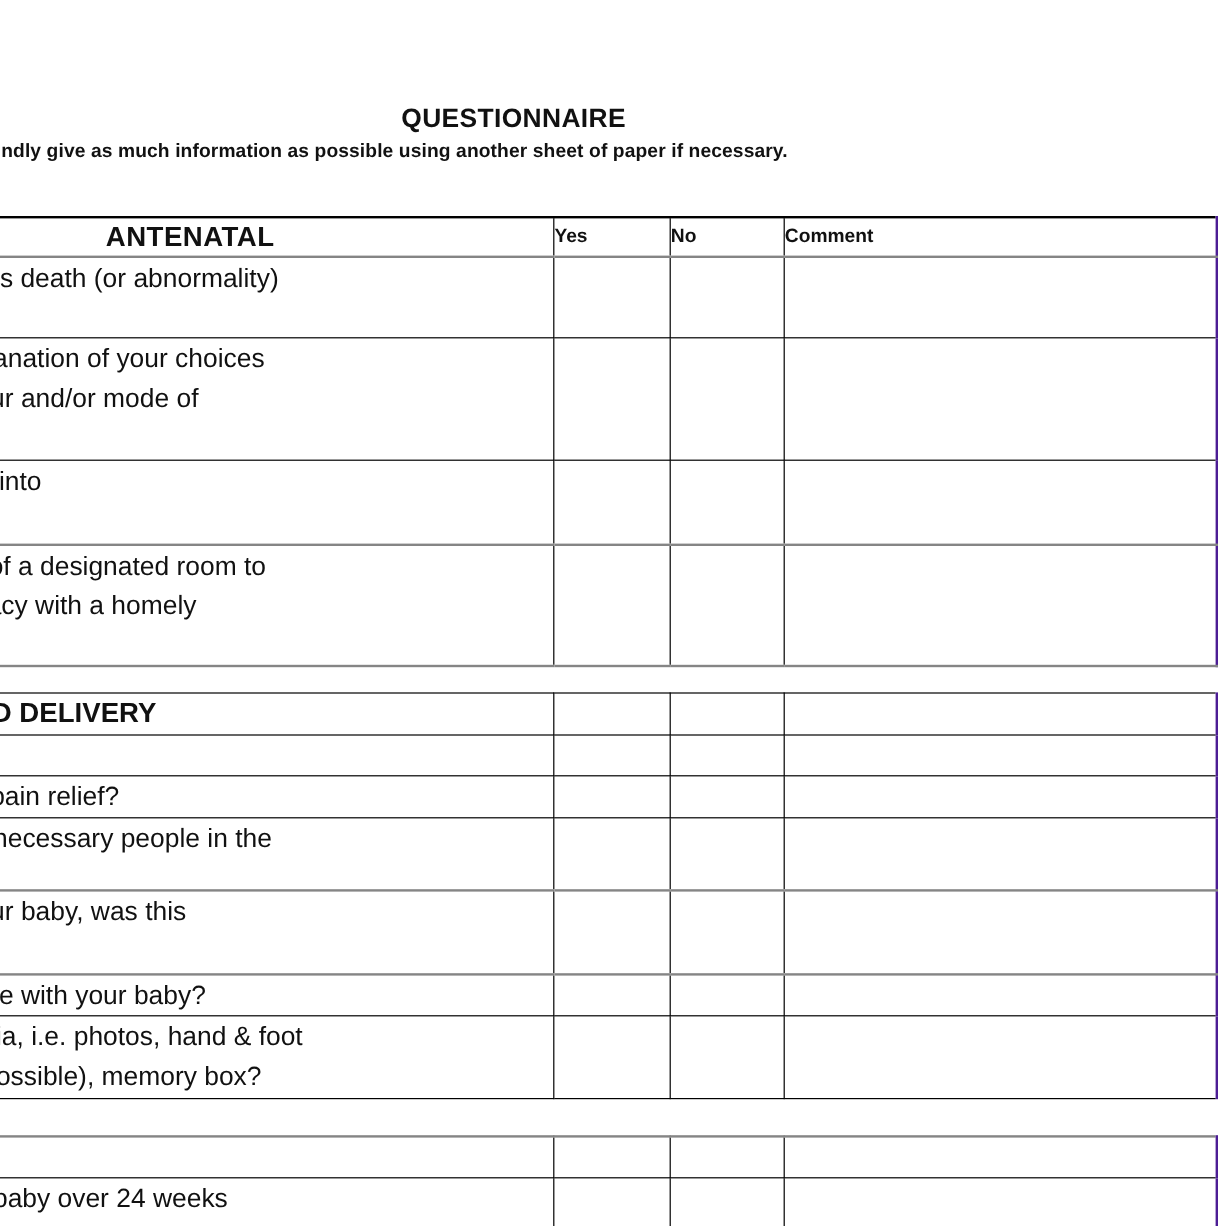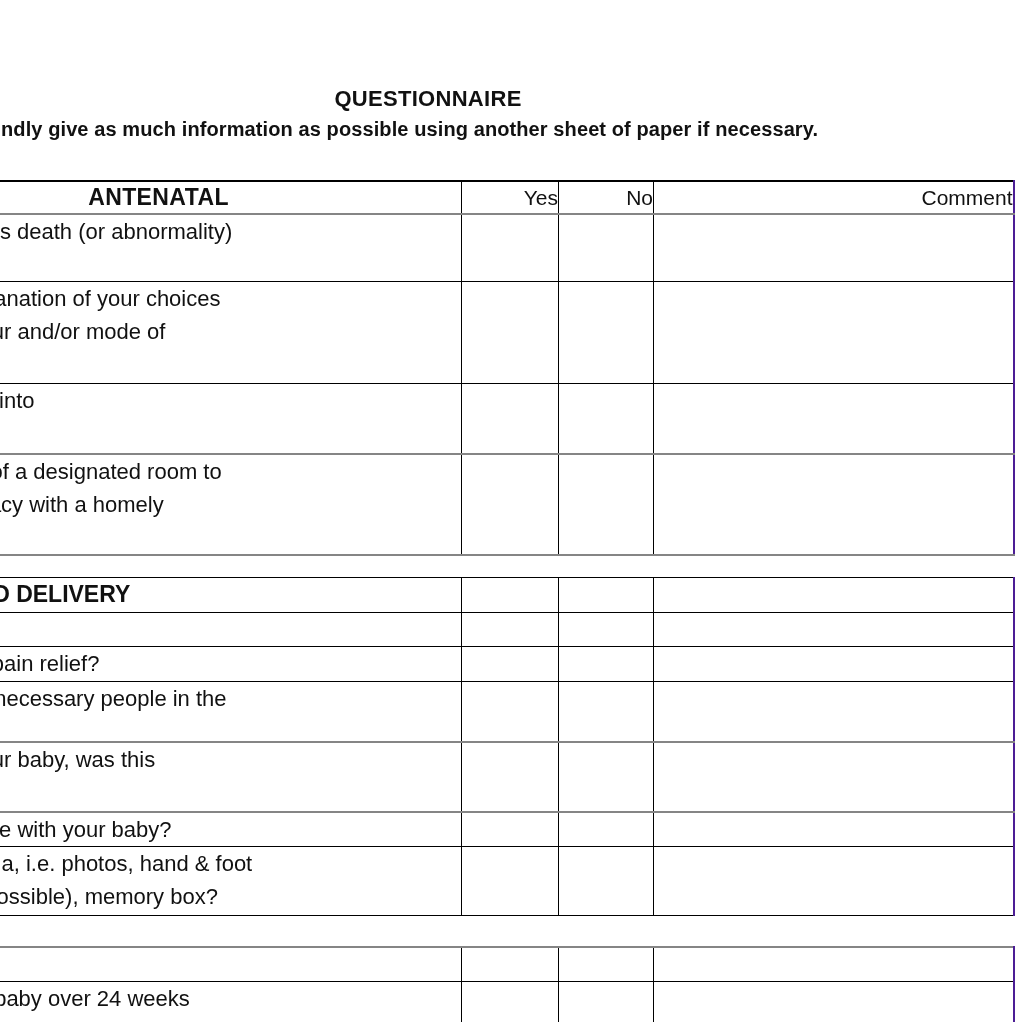--- a/index.html
+++ b/index.html
@@ -1,34 +1,34 @@
 <!DOCTYPE html>
 <html><head>
 <meta charset="utf-8">
 <style>
   html,body{margin:0;padding:0;background:#fff;}
   #page{position:relative;width:1024px;height:1022px;overflow:hidden;background:#ffffff;
         font-family:"Liberation Sans", sans-serif;color:#111;margin-top:10px;}
   .title{position:absolute;top:76px;left:0;width:856px;text-align:center;
          font-size:22px;font-weight:bold;letter-spacing:0.3px;white-space:nowrap;}
-  .subtitle{position:absolute;top:108px;left:1px;font-size:20px;font-weight:bold;
+  .subtitle{position:absolute;top:108px;left:1px;font-size:16px;font-weight:bold;
             white-space:nowrap;letter-spacing:0.1px;}
   table.qtable{position:absolute;left:-145px;width:1158px;border-collapse:collapse;
                table-layout:fixed;background:#fff;}
   #t1{top:170px;} #t2{top:567px;} #t3{top:936px;}
   table.qtable td{border:1px solid #000;vertical-align:top;padding:0;overflow:hidden;}
   #t1{border-top:2px solid #000;}
   #t2{border-top:1px solid #000;}
   #t3{border-top:2px solid #858585;}
   table.qtable td:last-child{border-right:2px solid #4c1d95;}
   col.qcol{width:606px;} col.ycol{width:97px;} col.ncol{width:95px;} col.ccol{width:360px;}
   td.q{padding:2px 4px 0 147px;font-size:22px;line-height:33px;}
   td.q .ln{white-space:nowrap;}
   td.hq{font-weight:bold;text-align:center;font-size:23px;line-height:31px;letter-spacing:0.4px;}
-  td.hc{font-weight:normal;text-align:right;font-size:21px;line-height:31px;}
+  td.hc{font-weight:bold;text-align:left;font-size:16px;line-height:31px;}
   td.bold-label{font-weight:bold;font-size:23px;}
   td.no-col{border-left:2px solid #858585;}
   tr.gray-b td{border-bottom:2px solid #858585;}
   tr.h32{height:32px;} tr.h33{height:33px;} tr.h34{height:34px;} tr.h35{height:35px;}
   tr.h60{height:60px;} tr.h66{height:66px;} tr.h69{height:69px;} tr.h70{height:70px;}
   tr.h90{height:90px;} tr.h93{height:93px;} tr.h102{height:102px;}
 </style>
 </head>
 <body>
 

